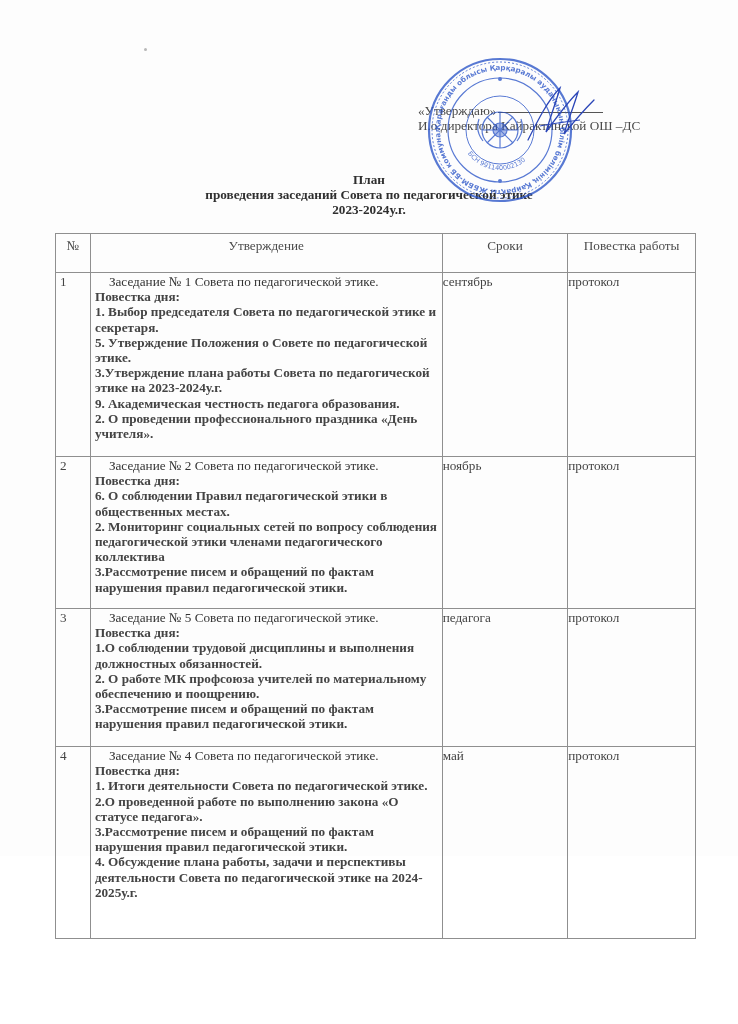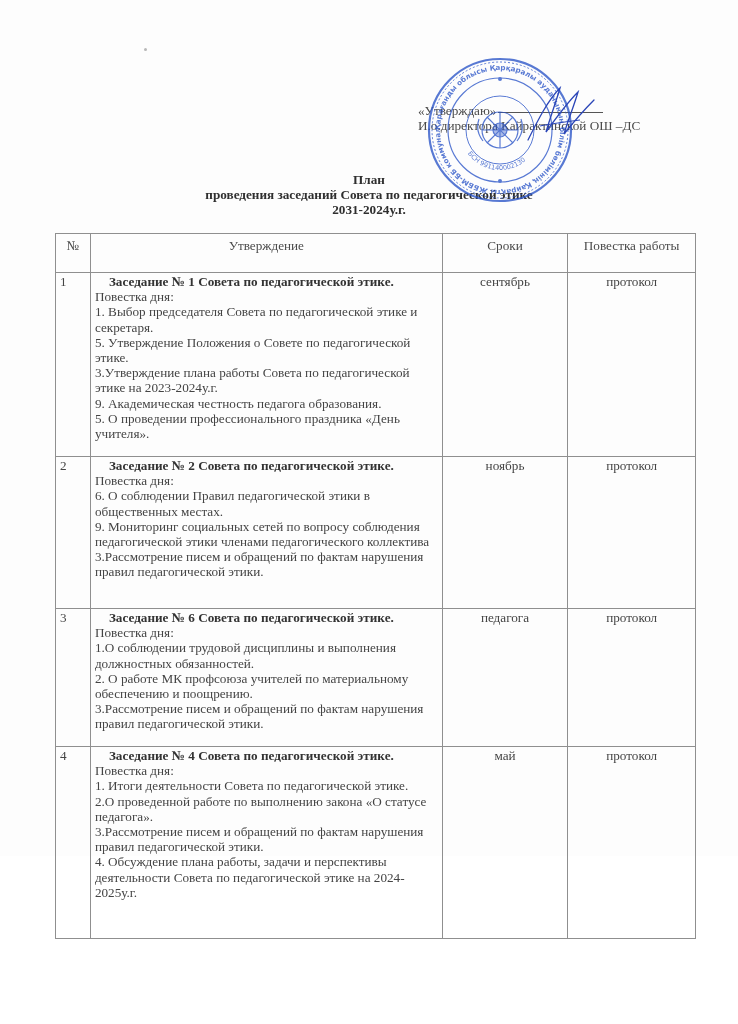--- a/index.html
+++ b/index.html
@@ -121,30 +121,30 @@
     td.num span {
       display: inline-block;
       width: 20px;
       text-align: left;
       margin-left: -6px;
     }
     td.event {
       padding: 1px 4px 0 4px !important;
     }
     td.event .meeting-title {
-      font-weight: bold;
+      font-weight: normal;
       text-indent: 14px;
       color: #333;
       white-space: nowrap;
     }
     td.event .agenda-line {
       white-space: normal;
+      font-weight: bold;
     }
     td.term, td.result {
-      text-align: center;
       padding-top: 1px !important;
       font-family: Liberation Serif, serif;
     }
     tr.r1 td { height: 182px; }
     tr.r2 td { height: 150px; }
     tr.r3 td { height: 136px; }
     tr.r4 td { height: 190px; }
   </style>
 </head>
 <body>
@@ -187,21 +187,21 @@
   </svg>
 
   <svg class="signature" viewBox="0 0 80 70">
     <path d="M8,60 C18,40 28,20 40,8 C36,22 30,38 26,52 C36,38 46,24 58,12 C54,26 48,40 44,54 C52,44 62,32 74,20" fill="none" stroke="#2b46b8" stroke-width="1.3" stroke-linecap="round"></path>
     <path d="M20,46 C30,44 44,42 60,40" fill="none" stroke="#2b46b8" stroke-width="1"></path>
   </svg>
 
   <div class="title-block">
     <div>План</div>
     <div>проведения заседаний Совета по педагогической этике</div>
-    <div>2031-2024у.г.</div>
+    <div>2023-2024у.г.</div>
   </div>
 
   <table class="plan">
     <colgroup>
       <col class="col-num">
         <col class="col-event">
         <col class="col-term">
         <col class="col-result">
     </colgroup>
     <thead>
@@ -216,43 +216,43 @@
 
       <tr class="r1">
         <td class="num"><span>1</span></td>
         <td class="event">
           <div class="meeting-title">Заседание № 1 Совета по педагогической этике.</div>
           <div class="agenda-line">Повестка дня:</div>
           <div class="agenda-line">1. Выбор председателя Совета по педагогической этике и секретаря.</div>
           <div class="agenda-line">5. Утверждение Положения о Совете по педагогической этике.</div>
           <div class="agenda-line">3.Утверждение плана работы Совета по педагогической этике на 2023-2024у.г.</div>
           <div class="agenda-line">9. Академическая честность  педагога образования.</div>
-          <div class="agenda-line">5. О проведении профессионального праздника «День учителя».</div>
+          <div class="agenda-line">2. О проведении профессионального праздника «День учителя».</div>
         </td>
         <td class="term">сентябрь</td>
         <td class="result">протокол</td>
       </tr>
 
       <tr class="r2">
         <td class="num"><span>2</span></td>
         <td class="event">
           <div class="meeting-title">Заседание № 2 Совета по педагогической этике.</div>
           <div class="agenda-line">Повестка дня:</div>
           <div class="agenda-line">6. О соблюдении Правил педагогической этики в общественных местах.</div>
-          <div class="agenda-line">9. Мониторинг социальных сетей по вопросу соблюдения педагогической этики  членами педагогического коллектива</div>
+          <div class="agenda-line">2. Мониторинг социальных сетей по вопросу соблюдения педагогической этики  членами педагогического коллектива</div>
           <div class="agenda-line">3.Рассмотрение писем и обращений  по фактам нарушения  правил педагогической этики.</div>
         </td>
         <td class="term">ноябрь</td>
         <td class="result">протокол</td>
       </tr>
 
       <tr class="r3">
         <td class="num"><span>3</span></td>
         <td class="event">
-          <div class="meeting-title">Заседание № 6 Совета по педагогической этике.</div>
+          <div class="meeting-title">Заседание № 5 Совета по педагогической этике.</div>
           <div class="agenda-line">Повестка дня:</div>
           <div class="agenda-line">1.О соблюдении  трудовой дисциплины и выполнения должностных обязанностей.</div>
           <div class="agenda-line">2. О работе МК профсоюза  учителей по материальному  обеспечению и поощрению.</div>
           <div class="agenda-line">3.Рассмотрение писем и обращений  по фактам нарушения  правил педагогической этики.</div>
         </td>
         <td class="term">педагога</td>
         <td class="result">протокол</td>
       </tr>
 
       <tr class="r4">

